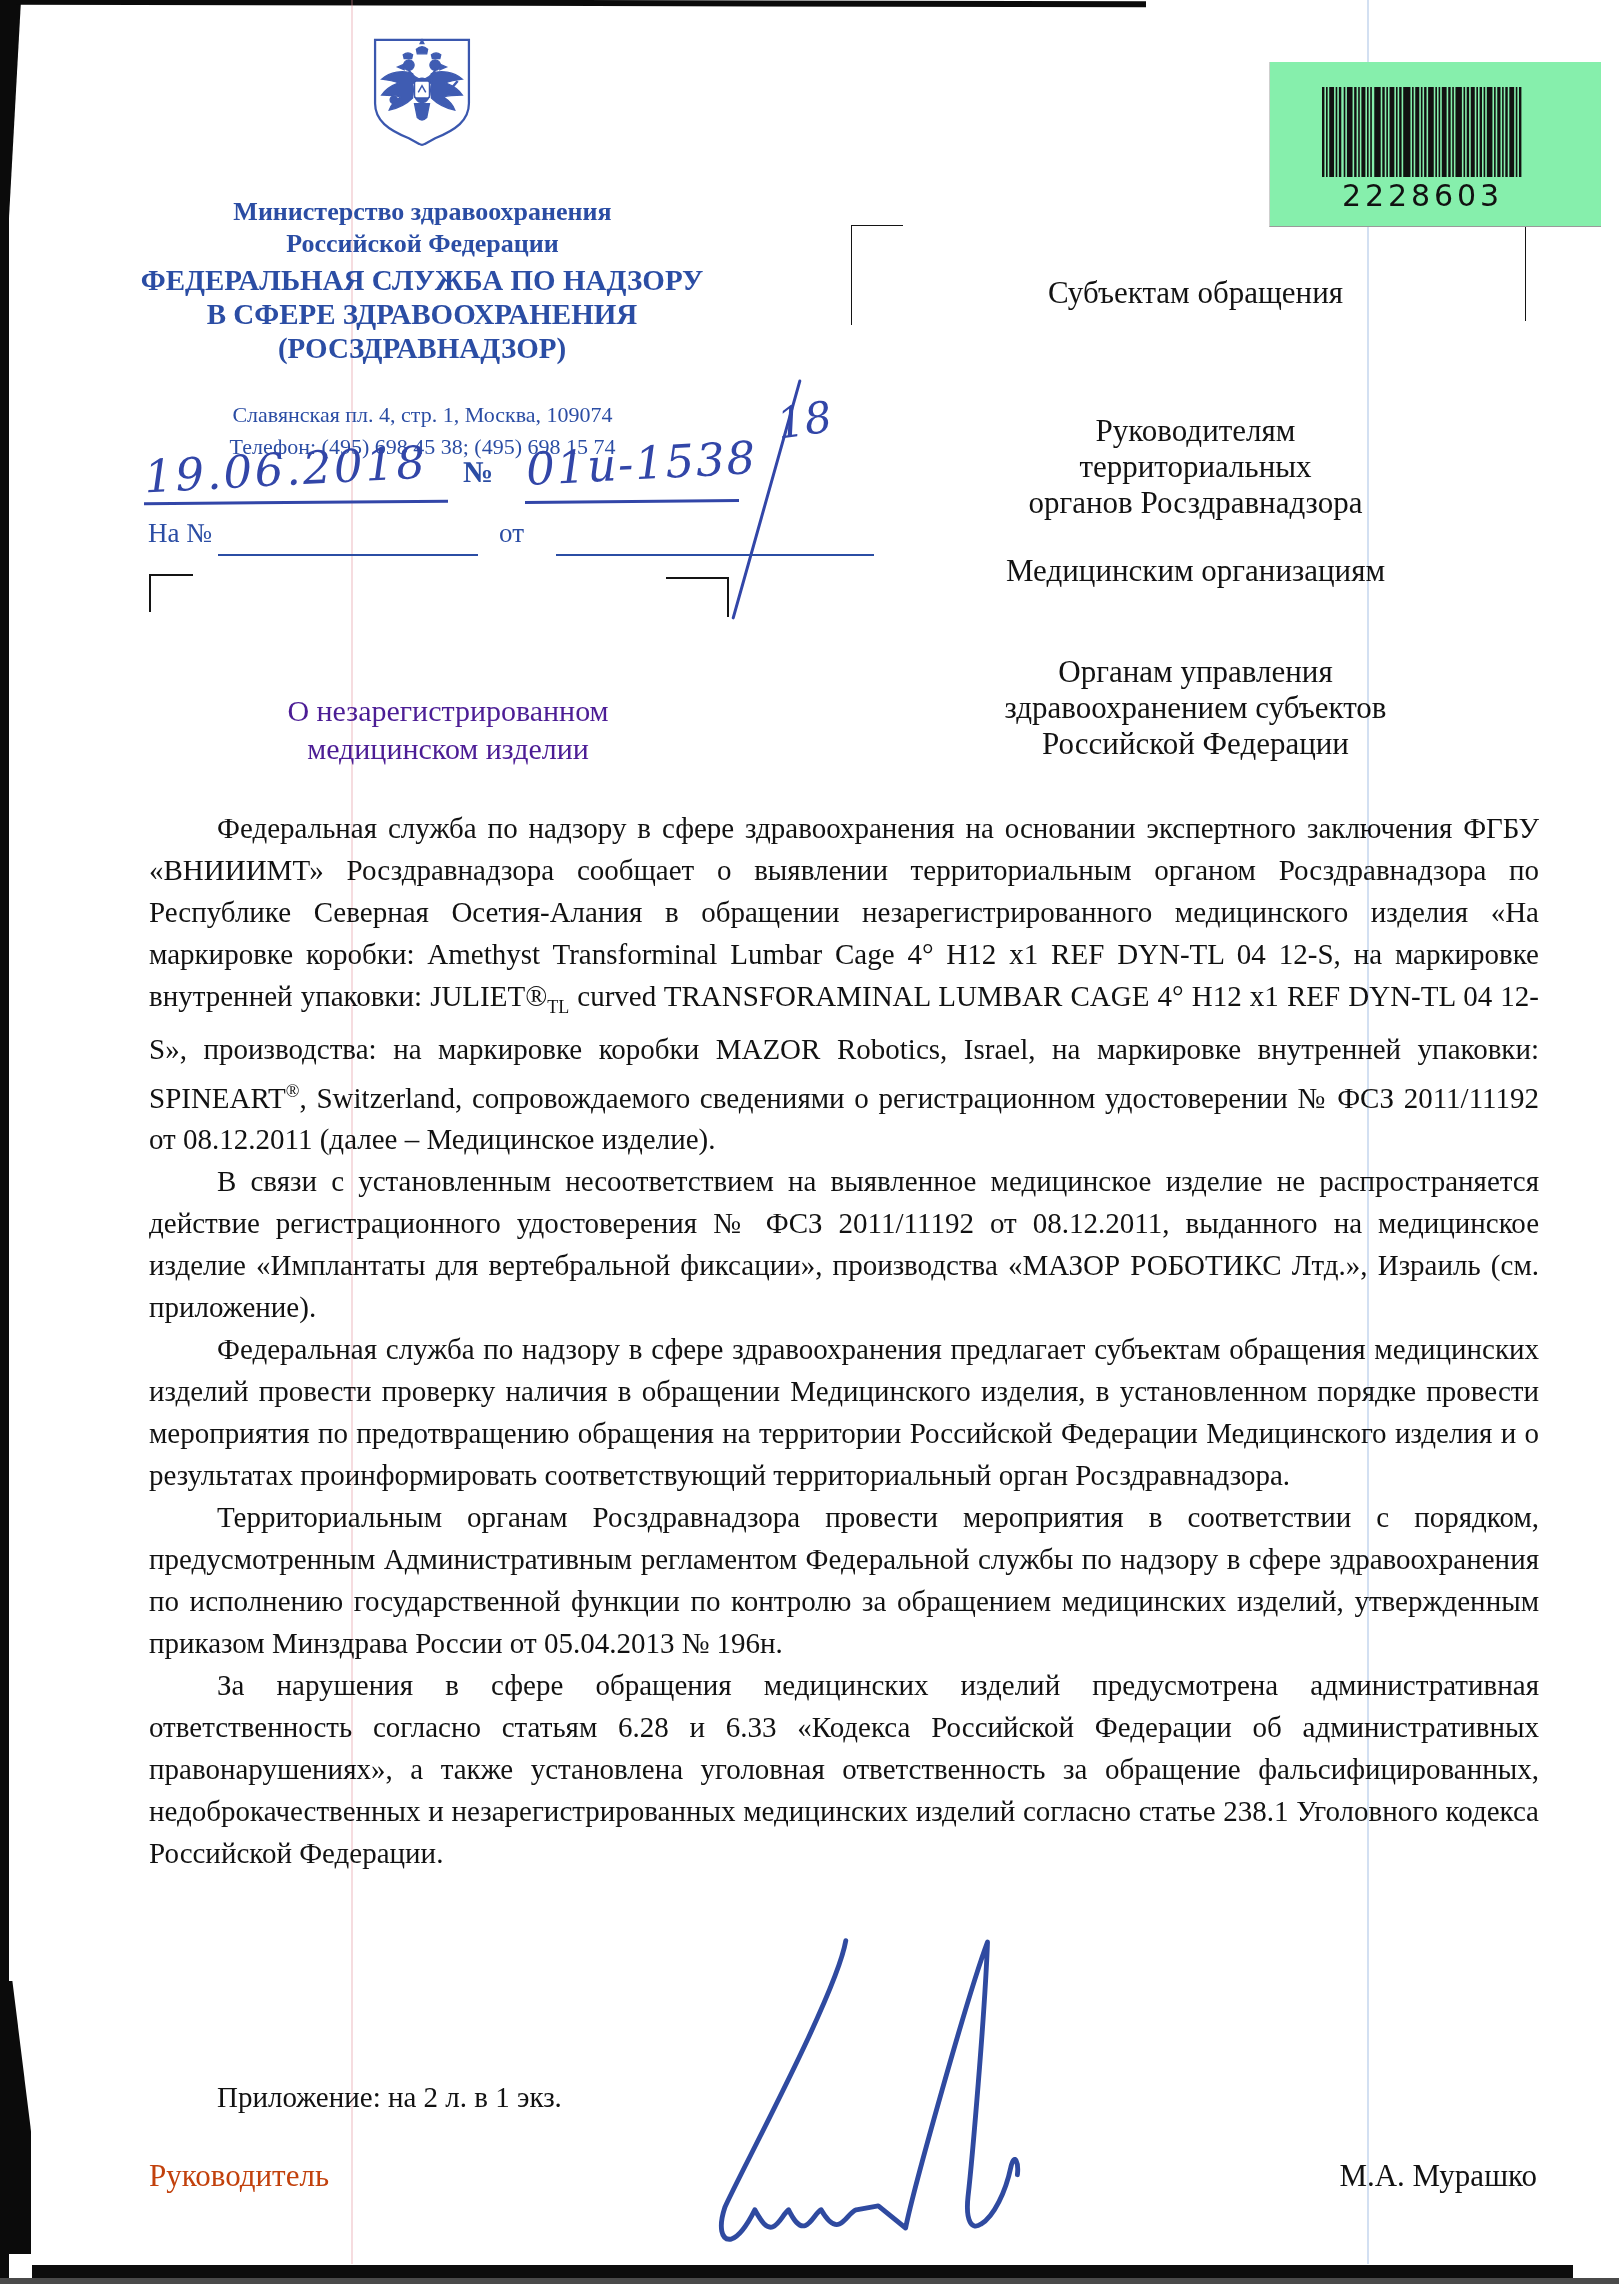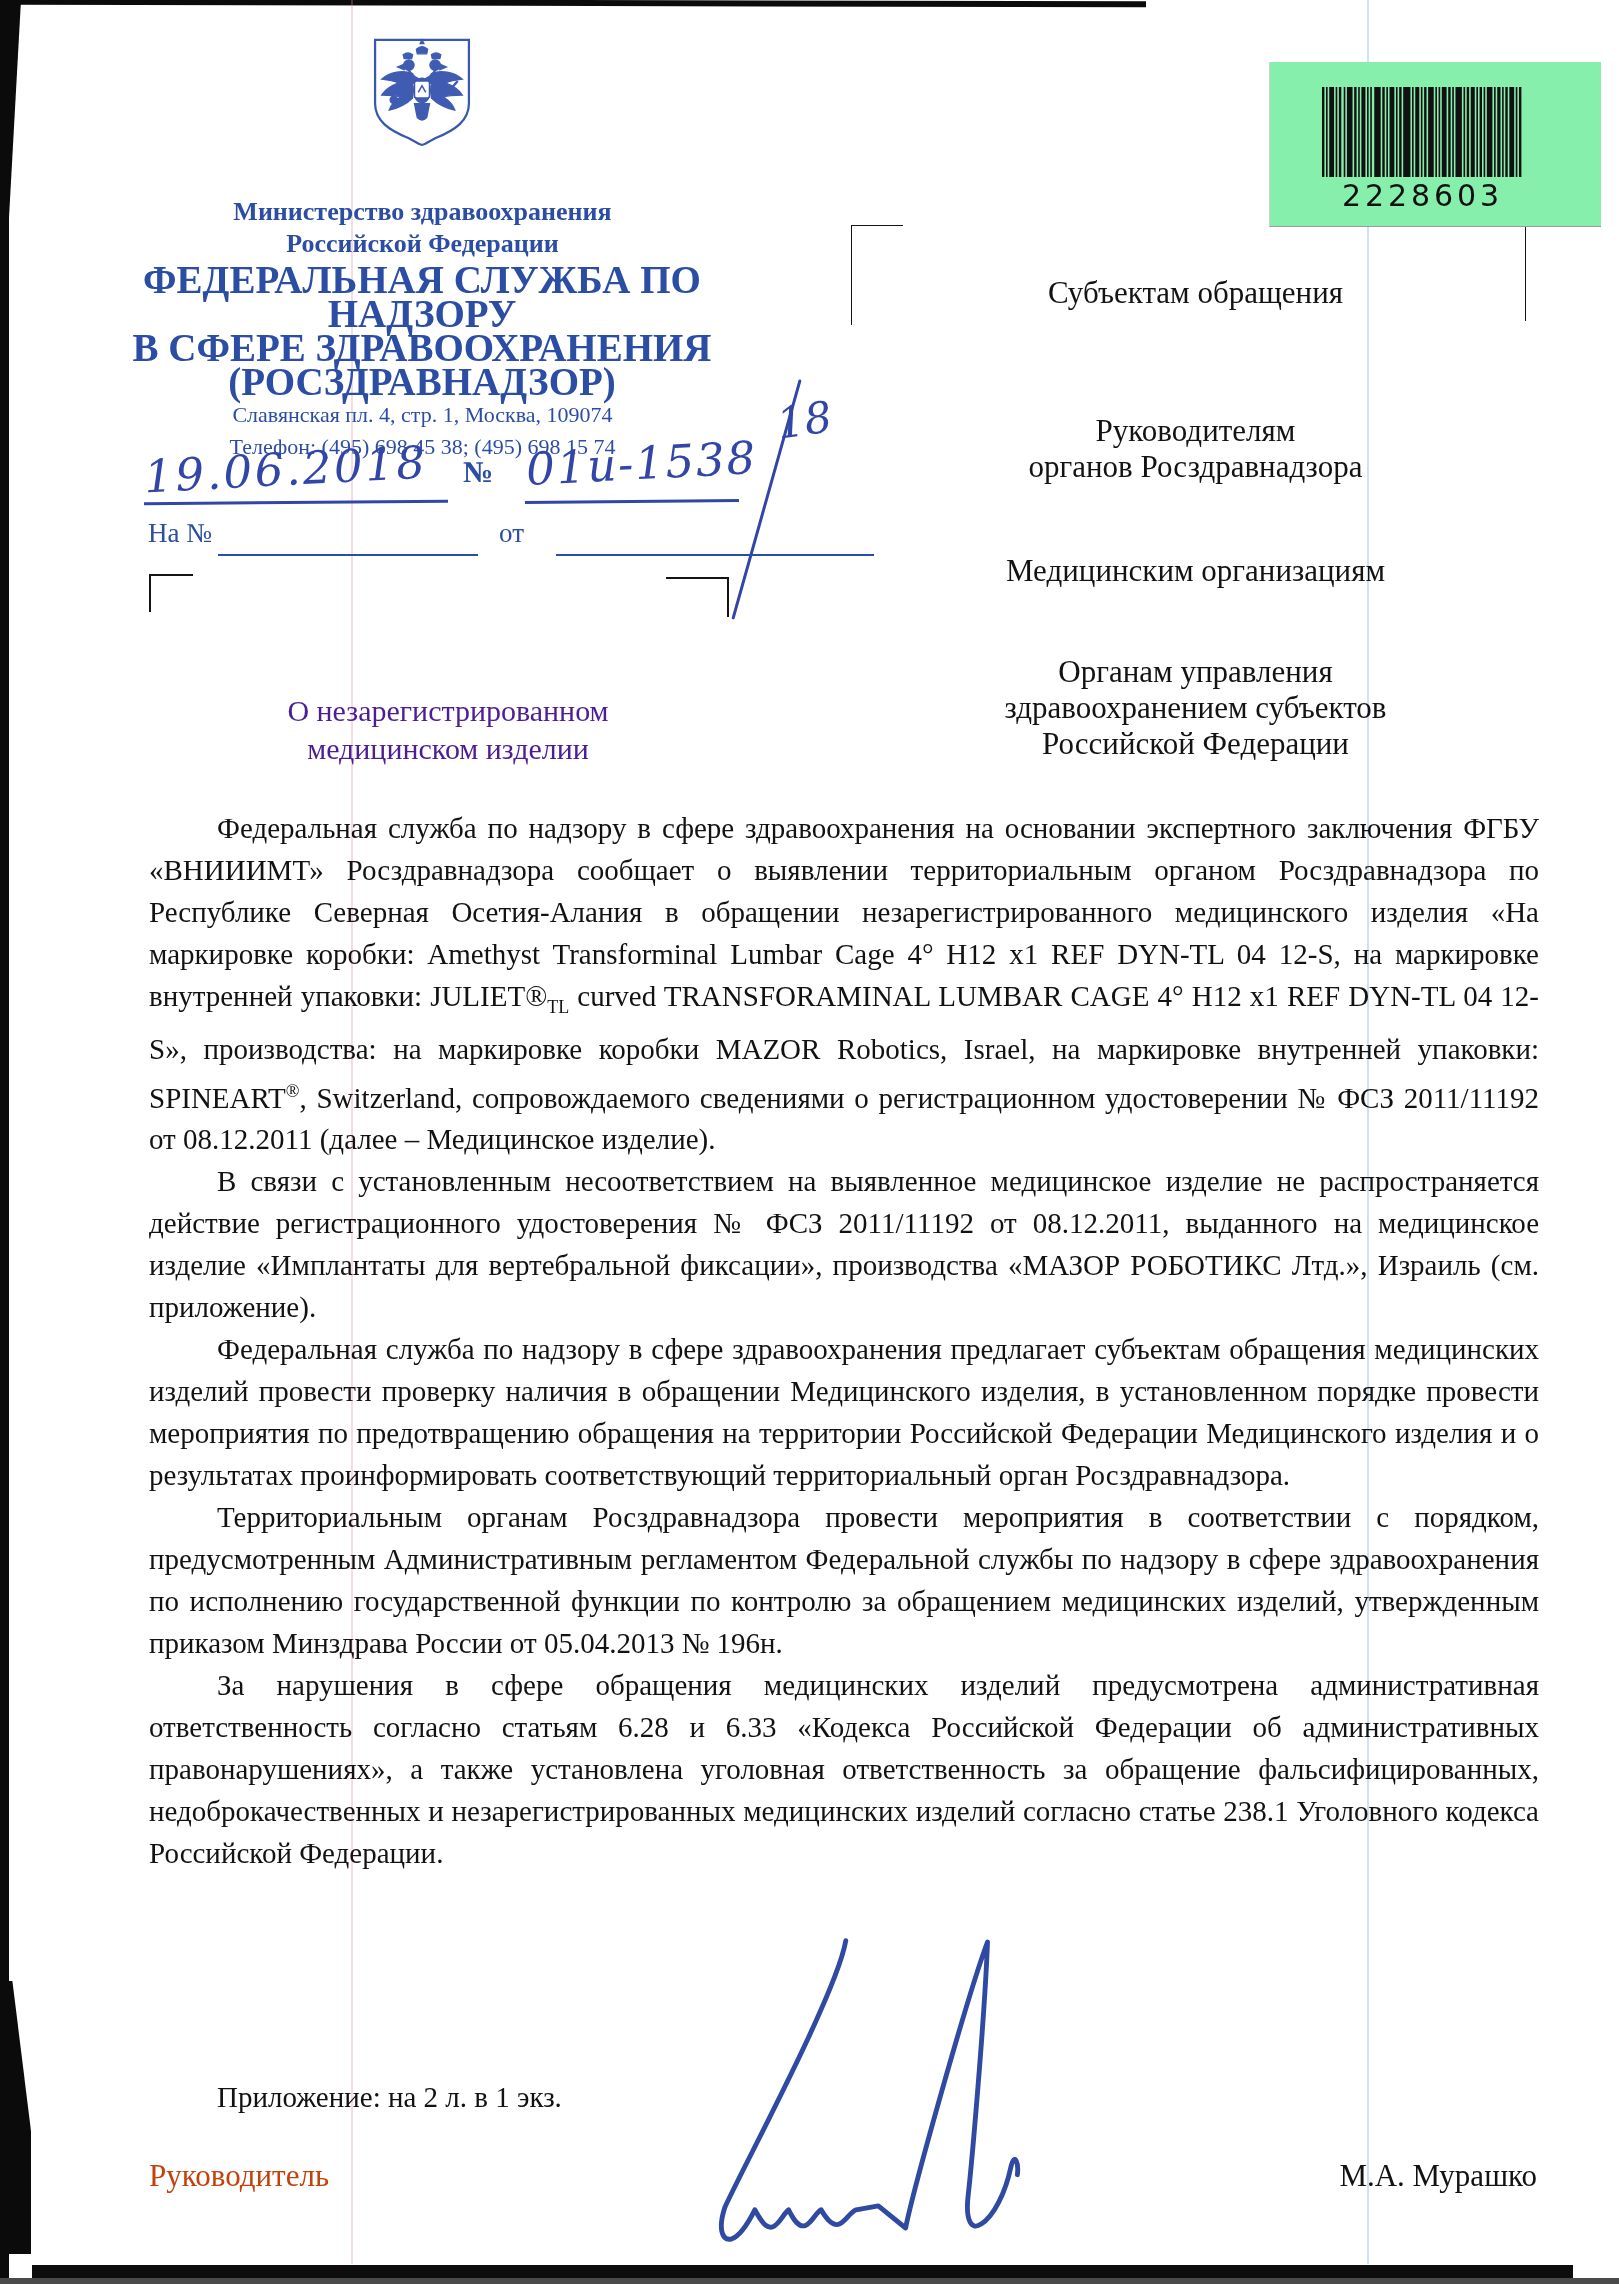--- a/index.html
+++ b/index.html
@@ -20,21 +20,21 @@
   .edge-top{position:absolute;left:15.6px;top:0;width:1130px;height:5.8px;background:#0b0b0b;transform:rotate(0.12deg);}
   .edge-bottom{position:absolute;left:32px;top:2265px;width:1541px;height:15.6px;background:#0d0d0d;}
   .edge-bottom2{position:absolute;left:0;top:2278px;width:1619px;height:5.8px;background:#4a4a4a;}
   .fold-pink{position:absolute;left:351px;top:0;width:1.9px;height:2264px;background:rgba(224,140,150,0.30);}
   .fold-blue{position:absolute;left:1367px;top:0;width:1.9px;height:2264px;background:rgba(120,160,215,0.33);}
 
   
   .lh{color:#2b4da4;text-align:center;position:absolute;margin-top:40px;}
   .emblem{position:absolute;left:365px;top:36px;width:114px;height:122px;}
   .ministry{left:91px;top:156px;width:663px;font-size:26px;font-weight:bold;line-height:32px;}
-  .service{left:71px;top:223px;width:702px;font-size:39px;font-weight:bold;line-height:34px;}
+  .service{left:71px;top:223px;width:702px;font-size:29px;font-weight:bold;line-height:34px;}
   .addr{left:91px;top:359px;width:663px;font-size:22px;line-height:32px;}
 
   
   .hand{font-family:"DejaVu Serif", serif;font-style:italic;color:#3246a8;}
   .hw-date{position:absolute;left:144px;top:443px;font-size:45px;letter-spacing:2.6px;transform:rotate(-3deg);}
   .hw-num{position:absolute;left:526px;top:437px;font-size:45px;letter-spacing:1.9px;transform:rotate(-3deg);}
   .hw-suffix{position:absolute;left:777px;top:395px;font-size:43px;transform:rotate(-8deg);}
   .hw-slash{position:absolute;left:765px;top:375px;width:3.2px;height:249px;background:#3246a8;transform:rotate(15.7deg);border-radius:1.9px;}
   .u1{position:absolute;left:144px;top:501px;width:304px;height:2.6px;background:#3246a8;transform:rotate(-0.5deg);}
   .u2{position:absolute;left:525px;top:500px;width:214px;height:2.6px;background:#3246a8;transform:rotate(-0.6deg);}
@@ -217,20 +217,21 @@
       </svg>
     </div>
     <div class="bc-num">2228603</div>
   </div>
 
   <div class="addressee adr1">
     <div>Субъектам обращения</div>
   </div>
   <div class="addressee adr2">
     <div>Руководителям</div>
+    <div>территориальных</div>
     <div>органов Росздравнадзора</div>
   </div>
   <div class="addressee adr3">
     <div>Медицинским организациям</div>
   </div>
   <div class="addressee adr4">
     <div>Органам управления</div>
     <div>здравоохранением субъектов</div>
     <div>Российской Федерации</div>
   </div>

